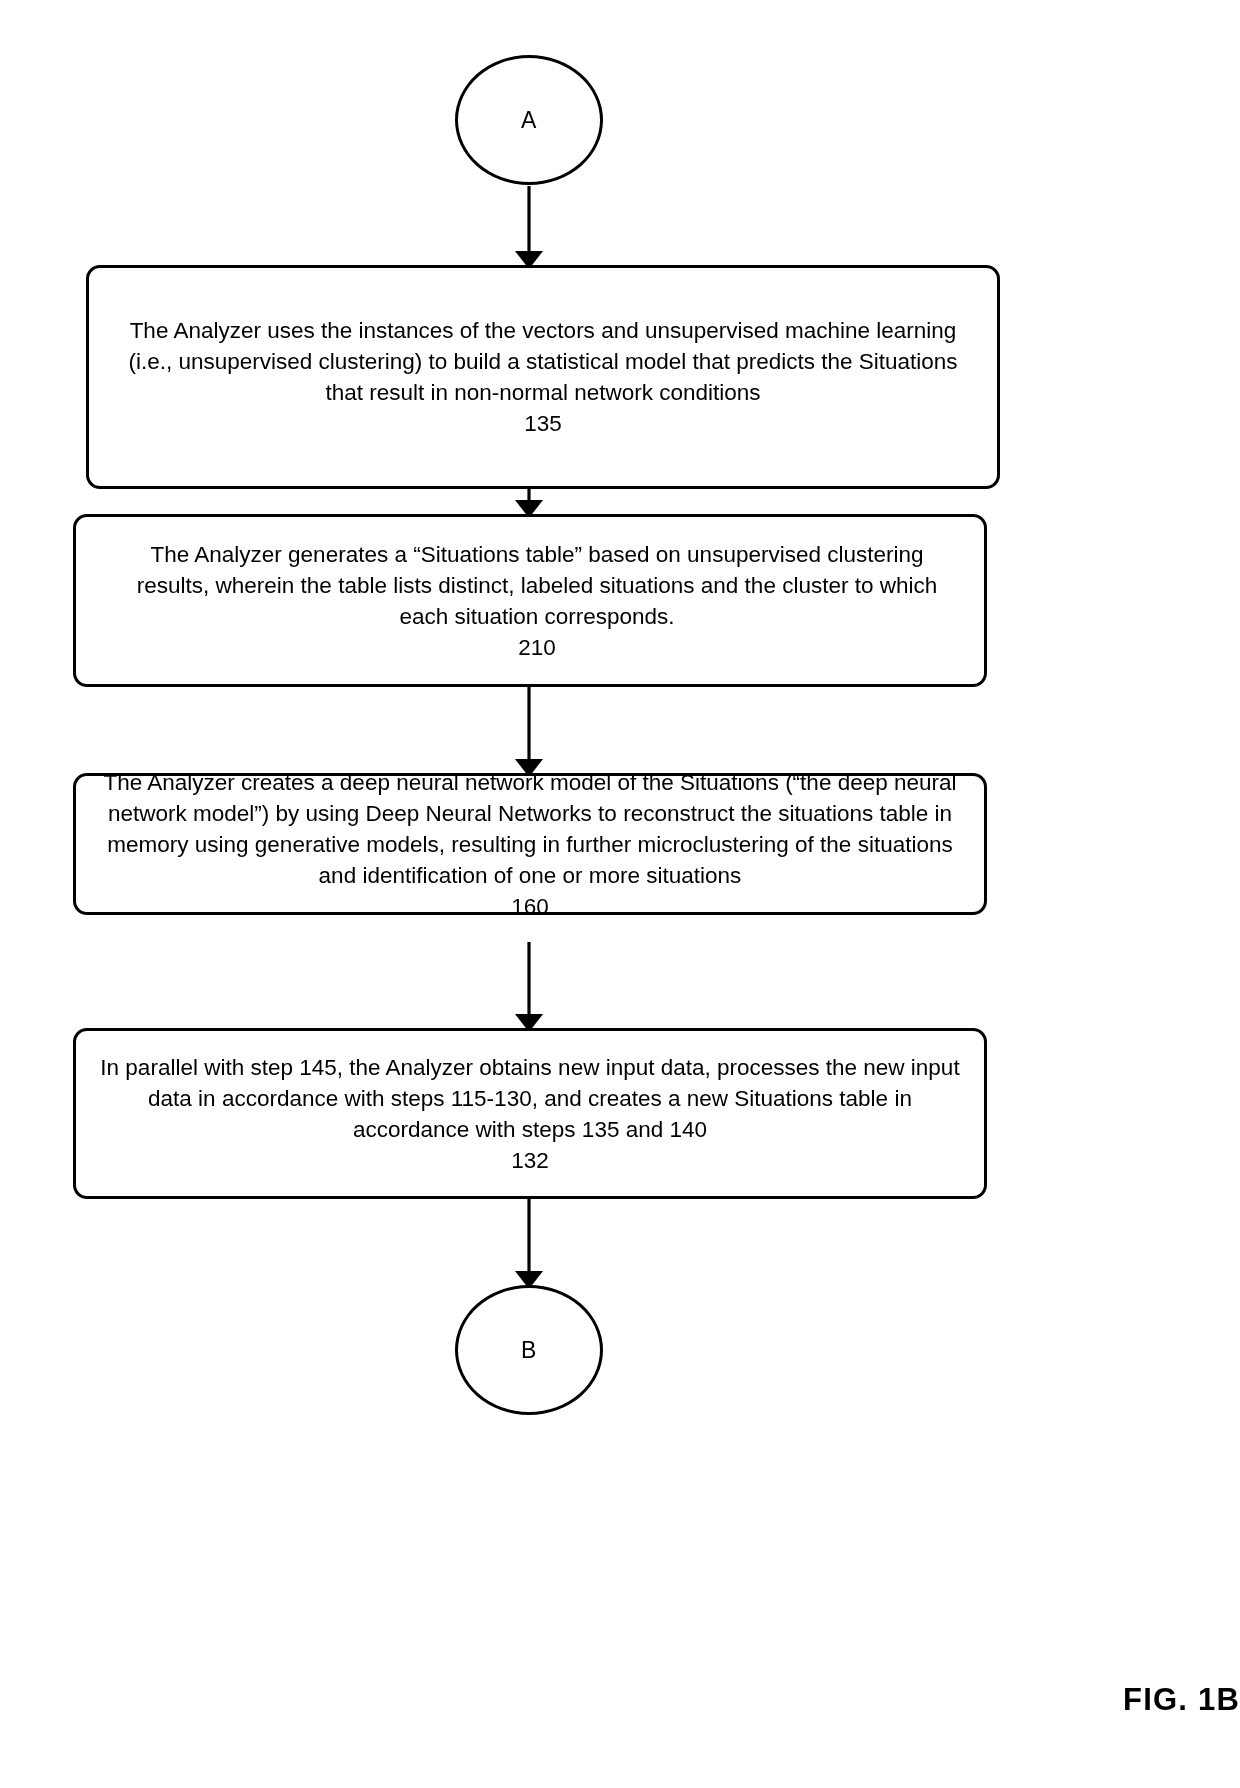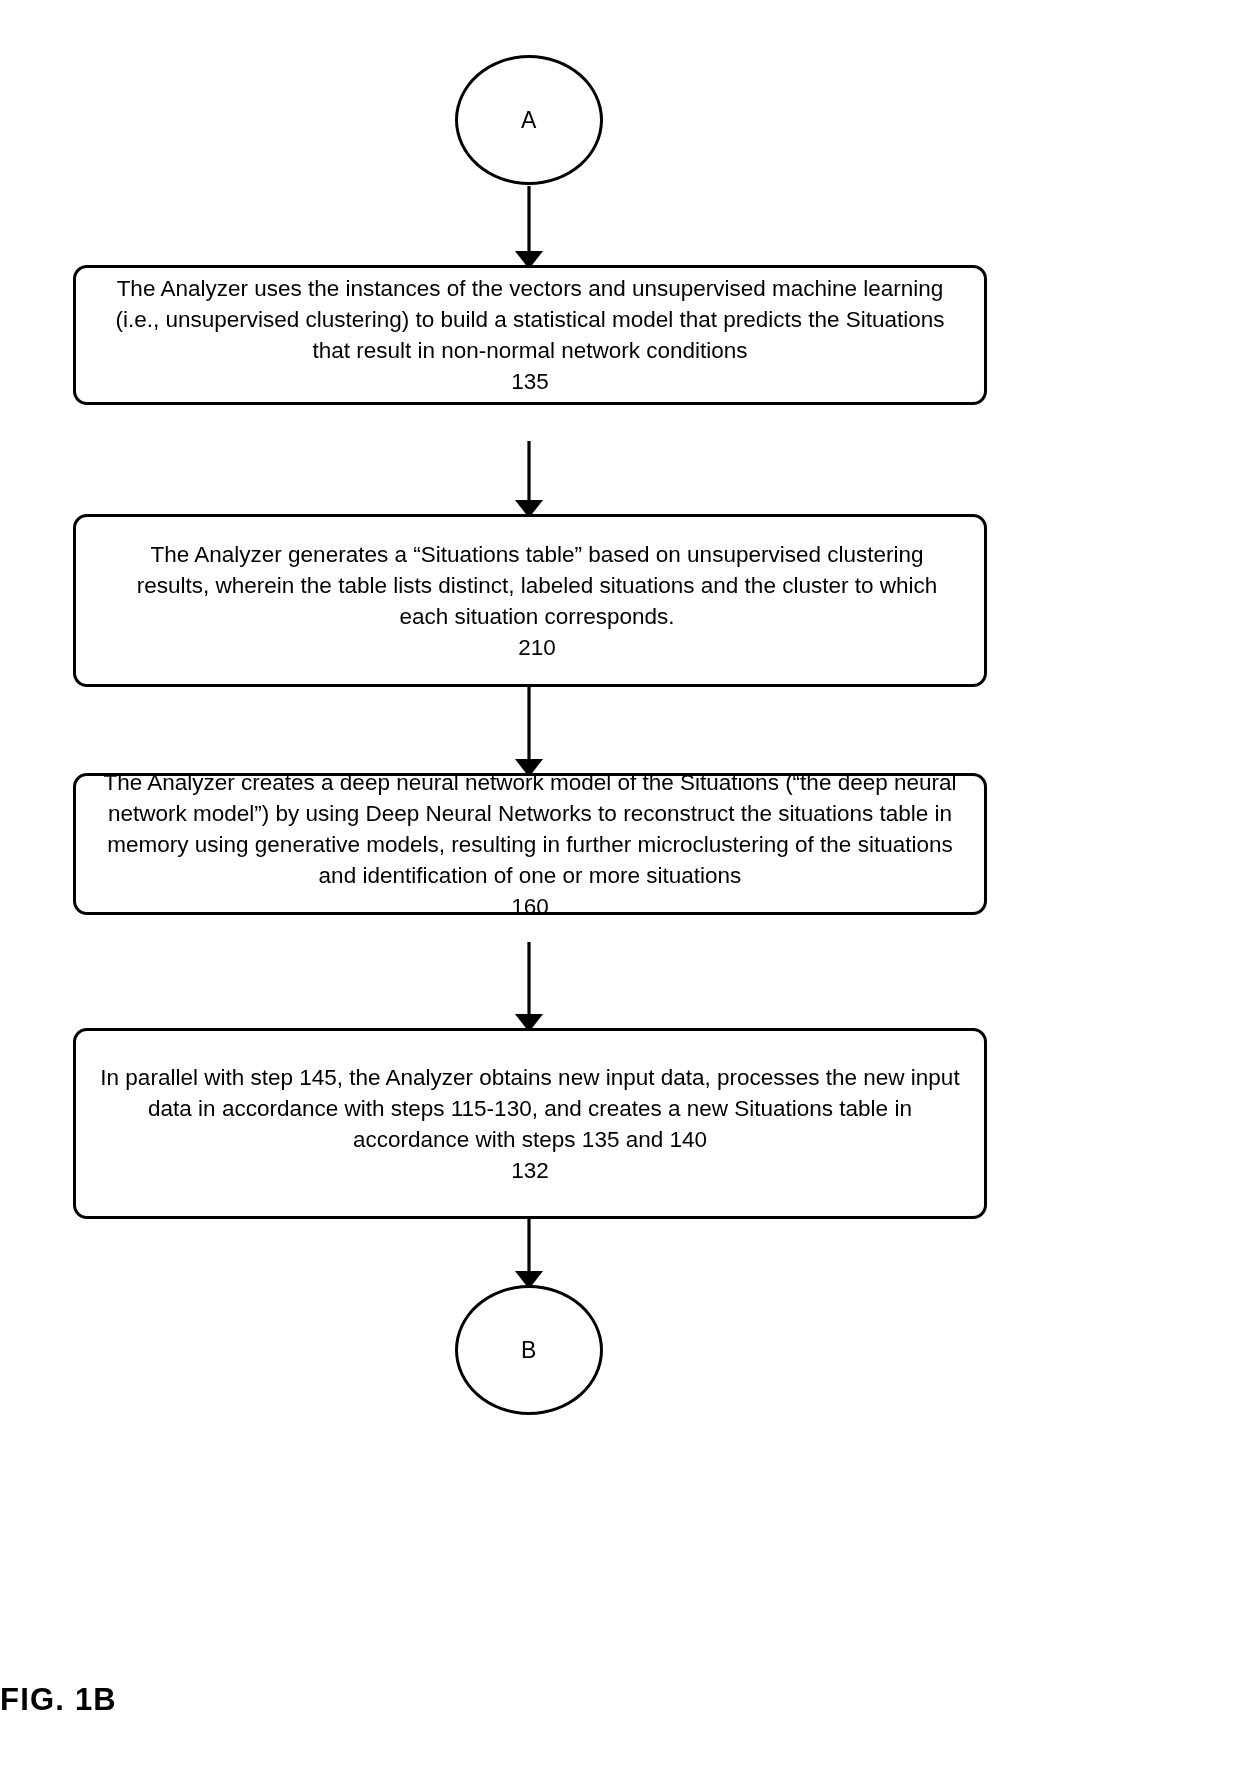--- a/index.html
+++ b/index.html
@@ -75,32 +75,32 @@
     line-height: 31px;
     text-align: center;
     white-space: pre-line;
   }
   .box-ref {
     font-size: 22.5px;
     line-height: 31px;
     text-align: center;
   }
 
-  #box-135 { top: 265px;  height: 140px; }
+  #box-135 { top: 265px;  height: 224px; margin-left: 13px; }
   #box-140 { top: 514px;  height: 173px; padding-left: 36px; }
   #box-145 { top: 773px;  height: 142px; }
-  #box-148 { top: 1028px; height: 191px; }
+  #box-148 { top: 1028px; height: 171px; }
 
   
   #figure-caption {
     position: absolute;
     left: 0;
     top: 1682px;
     width: 1240px;
-    text-align: left;
+    text-align: right;
     font-size: 31px;
     font-weight: bold;
     letter-spacing: 1.2px;
   }
 </style>
 </head>
 <body>
 
 <div id="flow-canvas">
 

